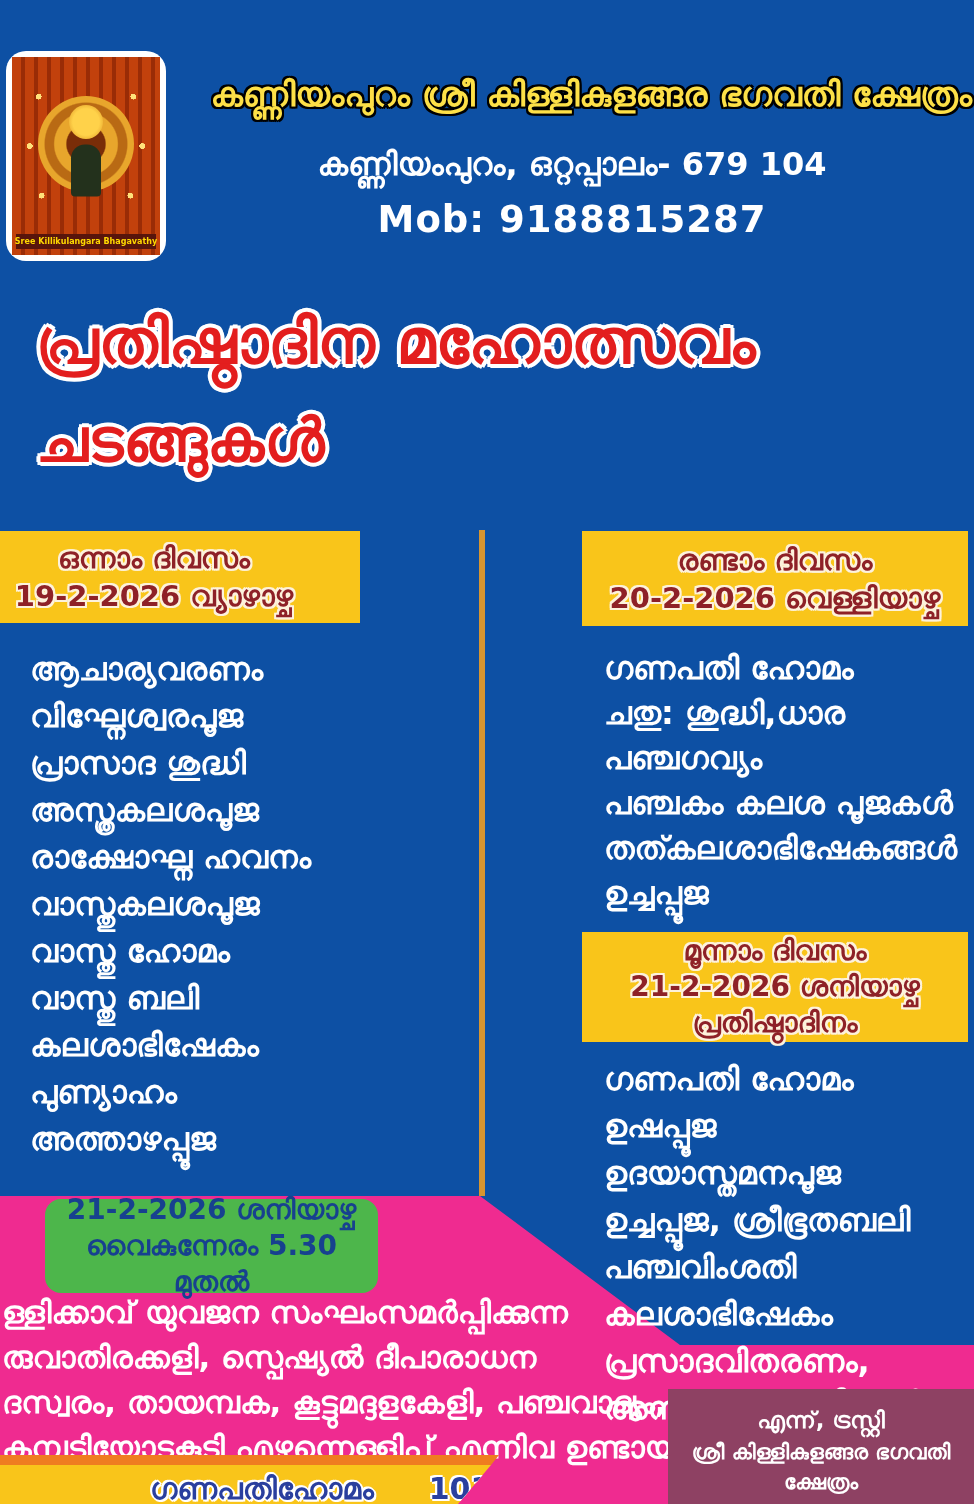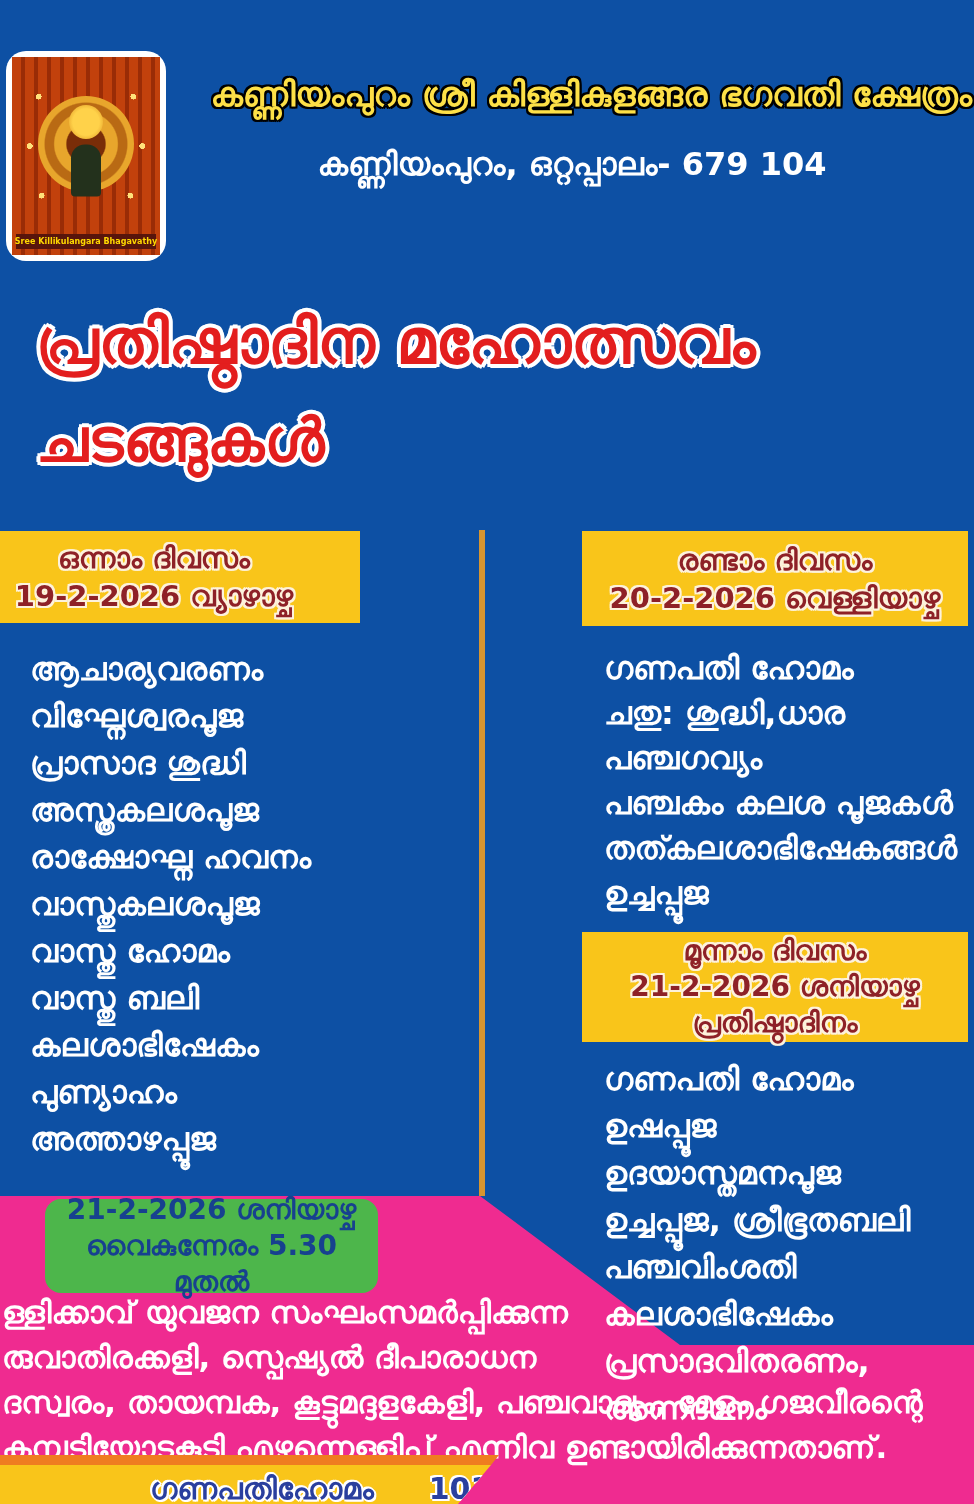--- a/index.html
+++ b/index.html
@@ -103,20 +103,21 @@
       <div class="lamps"></div>
       <div class="prabha"></div>
       <div class="halo"></div>
       <div class="deity"></div>
       <div class="photo-caption">Sree Killikulangara Bhagavathy</div>
     </div>
   </div>
 
   <div class="temple-name">കണ്ണിയംപുറം ശ്രീ കിള്ളികുളങ്ങര ഭഗവതി ക്ഷേത്രം</div>
   <div class="address">കണ്ണിയംപുറം, ഒറ്റപ്പാലം- 679 104</div>
+  <div class="mobile">Mob: 9188815287</div>
 
   <div class="main-title">
     <div class="l1">പ്രതിഷ്ഠാദിന മഹോത്സവം</div>
     <div class="l2">ചടങ്ങുകൾ</div>
   </div>
 
   <div class="divider"></div>
 
   <div class="day-box day1-box">
     <div>ഒന്നാം ദിവസം</div>
@@ -174,13 +175,17 @@
     <div>ദസ്വരം, തായമ്പക, കൂട്ടുമദ്ദളകേളി, പഞ്ചവാദ്യം, മേളം ഗജവീരന്റെ</div>
     <div>കമ്പടിയോടുകൂടി എഴുന്നെള്ളിപ്പ് എന്നിവ ഉണ്ടായിരിക്കുന്നതാണ്.</div>
   </div>
 
   <div class="offer-border"></div>
   <div class="offer-box">
     <span>ഗണപതിഹോമം</span>
     <span>101 രൂപ</span>
   </div>
 
+  <div class="signoff">
+    <div class="s1">എന്ന്, ട്രസ്റ്റി</div>
+    <div class="s2">ശ്രീ കിള്ളികുളങ്ങര ഭഗവതി ക്ഷേത്രം</div>
+  </div>
 </div>
 
 </body></html>

